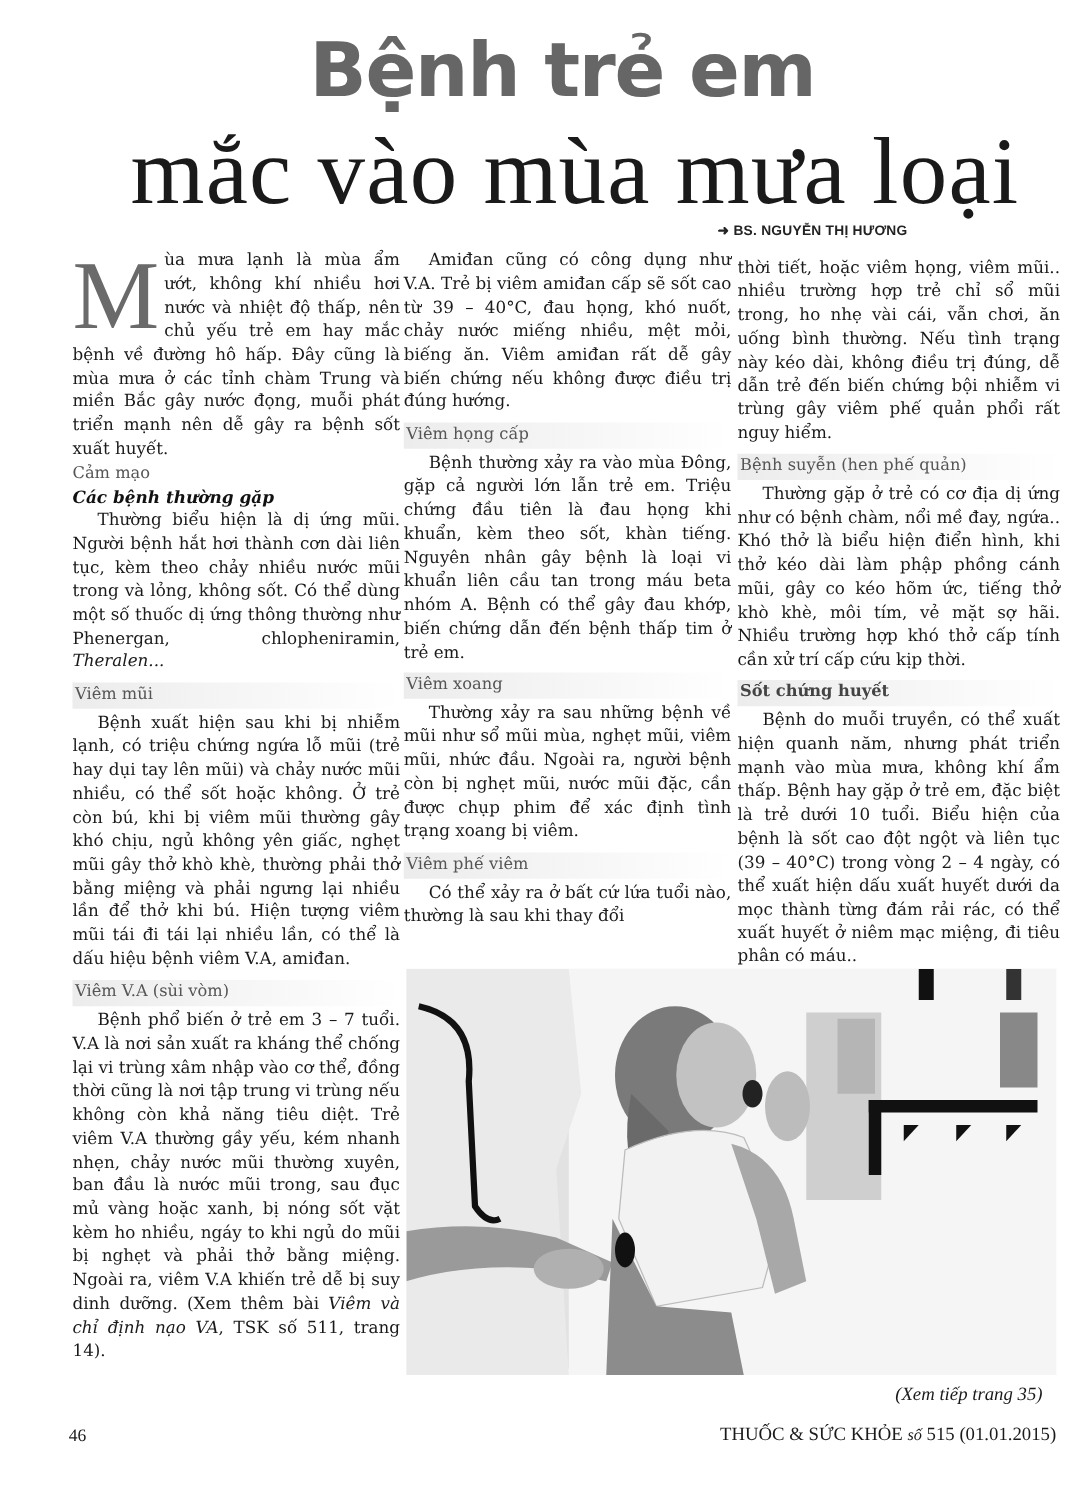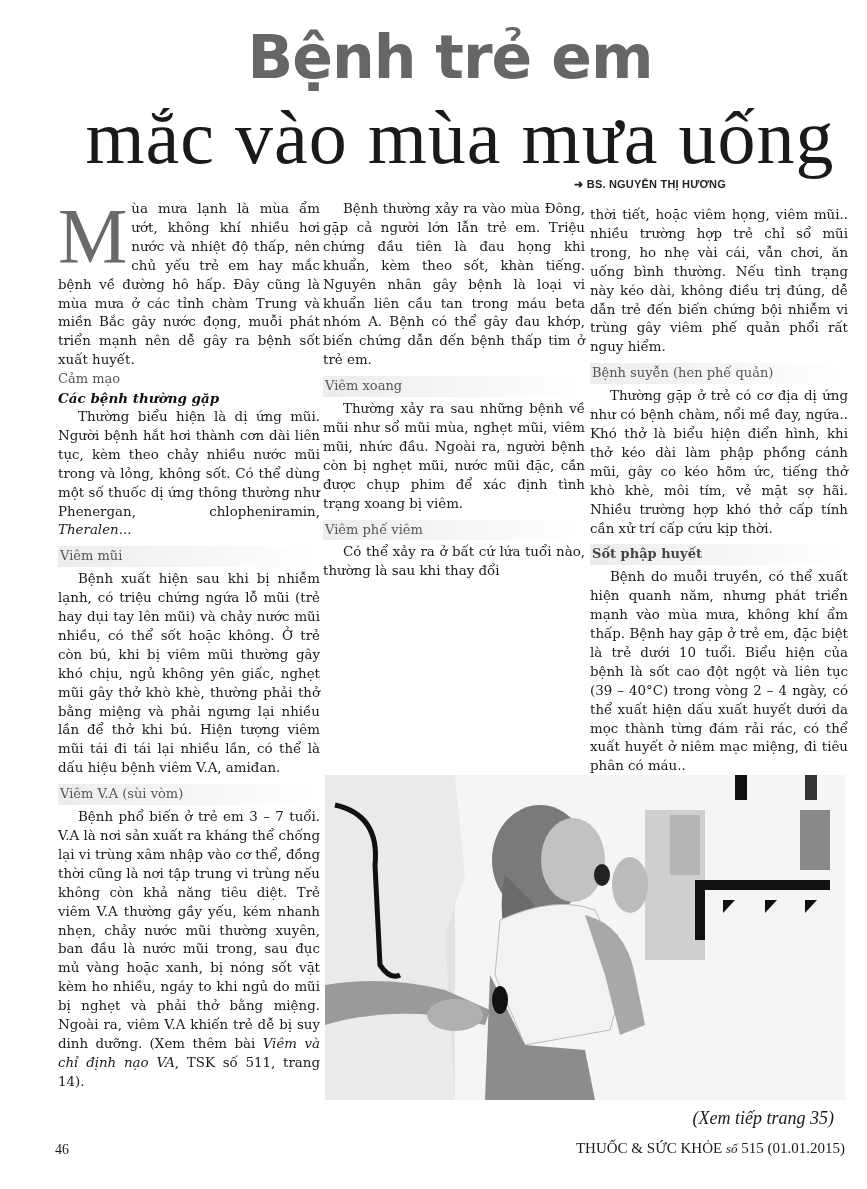--- a/index.html
+++ b/index.html
@@ -21,64 +21,66 @@
   .col2 { left:323px; width:262px; }
   .col3 { left:590px; width:258px; top:206px; }
   .drop { float:left; font-family:"Liberation Serif", serif; font-size:78px; line-height:60px;
       color:#6a6a6a; margin:6px 4px 0 0; height:58px; }
   .sec-head { font-family:"DejaVu Serif", serif; color:#555; font-size:13px; margin:6px 0 3px 0;
       background:linear-gradient(90deg,#ececec,#ffffff); padding:1px 2px; }
   .sec-bold { font-weight:bold; font-style:italic; color:#111; font-size:13.5px; margin:0; }
   .sec-plain { color:#555; font-size:13px; margin:0 0 4px 0; }
   .photo { position:absolute; left:325px; top:775px; width:520px; height:325px; overflow:hidden;
       background:#f4f4f4; }
-  .caption { position:absolute; right:33px; top:1108px; font-style:italic; font-size:18px;
+  .caption { position:absolute; right:33px; top:1108px; font-style:italic; font-size:15px;
       font-family:"Liberation Serif", serif; }
   .pagenum { position:absolute; left:55px; top:1142px; font-family:"Liberation Serif", serif; font-size:14px; }
   .footer { position:absolute; right:22px; top:1140px; font-family:"Liberation Serif", serif; font-size:15px; }
   .footer .small { font-size:13px;font-style:italic; }
 </style>
 </head>
 <body>
 
 <div class="title-block">
   <div class="title-main">Bệnh trẻ em</div>
-  <div class="title-sub">mắc vào mùa mưa uống</div>
+  <div class="title-sub">mắc vào mùa mưa loại</div>
   <div class="byline">
     <span>➜</span>
     <span>BS. NGUYỄN THỊ HƯƠNG</span>
   </div>
 </div>
 
 <div class="col col1">
   <p class="noindent">
     <span class="drop">M</span><span>ùa mưa lạnh là mùa ẩm ướt, không khí nhiều hơi nước và nhiệt độ thấp, nên chủ yếu trẻ em hay mắc bệnh về đường hô hấp. Đây cũng là mùa mưa ở các tỉnh chàm Trung và miền Bắc gây nước đọng, muỗi phát triển mạnh nên dễ gây ra bệnh sốt xuất huyết.</span>
   </p>
   <p class="noindent sec-plain">Cảm mạo</p>
   <p class="noindent sec-bold">Các bệnh thường gặp</p>
   <p><span>Thường biểu hiện là dị ứng mũi. Người bệnh hắt hơi thành cơn dài liên tục, kèm theo chảy nhiều nước mũi trong và lỏng, không sốt. Có thể dùng một số thuốc dị ứng thông thường như Phenergan, chlopheniramin, </span><i>Theralen...</i></p>
   <div class="sec-head">Viêm mũi</div>
   <p>Bệnh xuất hiện sau khi bị nhiễm lạnh, có triệu chứng ngứa lỗ mũi (trẻ hay dụi tay lên mũi) và chảy nước mũi nhiều, có thể sốt hoặc không. Ở trẻ còn bú, khi bị viêm mũi thường gây khó chịu, ngủ không yên giấc, nghẹt mũi gây thở khò khè, thường phải thở bằng miệng và phải ngưng lại nhiều lần để thở khi bú. Hiện tượng viêm mũi tái đi tái lại nhiều lần, có thể là dấu hiệu bệnh viêm V.A, amiđan.</p>
   <div class="sec-head">Viêm V.A (sùi vòm)</div>
   <p><span>Bệnh phổ biến ở trẻ em 3 – 7 tuổi. V.A là nơi sản xuất ra kháng thể chống lại vi trùng xâm nhập vào cơ thể, đồng thời cũng là nơi tập trung vi trùng nếu không còn khả năng tiêu diệt. Trẻ viêm V.A thường gầy yếu, kém nhanh nhẹn, chảy nước mũi thường xuyên, ban đầu là nước mũi trong, sau đục mủ vàng hoặc xanh, bị nóng sốt vặt kèm ho nhiều, ngáy to khi ngủ do mũi bị nghẹt và phải thở bằng miệng. Ngoài ra, viêm V.A khiến trẻ dễ bị suy dinh dưỡng. (Xem thêm bài </span><i>Viêm và chỉ định nạo VA</i><span>, TSK số 511, trang 14).</span></p>
 </div>
 
 <div class="col col2">
+  <p>Amiđan cũng có công dụng như V.A. Trẻ bị viêm amiđan cấp sẽ sốt cao từ 39 – 40°C, đau họng, khó nuốt, chảy nước miếng nhiều, mệt mỏi, biếng ăn. Viêm amiđan rất dễ gây biến chứng nếu không được điều trị đúng hướng.</p>
+  <div class="sec-head">Viêm họng cấp</div>
   <p>Bệnh thường xảy ra vào mùa Đông, gặp cả người lớn lẫn trẻ em. Triệu chứng đầu tiên là đau họng khi khuẩn, kèm theo sốt, khàn tiếng. Nguyên nhân gây bệnh là loại vi khuẩn liên cầu tan trong máu beta nhóm A. Bệnh có thể gây đau khớp, biến chứng dẫn đến bệnh thấp tim ở trẻ em.</p>
   <div class="sec-head">Viêm xoang</div>
   <p>Thường xảy ra sau những bệnh về mũi như sổ mũi mùa, nghẹt mũi, viêm mũi, nhức đầu. Ngoài ra, người bệnh còn bị nghẹt mũi, nước mũi đặc, cần được chụp phim để xác định tình trạng xoang bị viêm.</p>
   <div class="sec-head">Viêm phế viêm</div>
   <p>Có thể xảy ra ở bất cứ lứa tuổi nào, thường là sau khi thay đổi</p>
 </div>
 
 <div class="col col3">
   <p class="noindent">thời tiết, hoặc viêm họng, viêm mũi.. nhiều trường hợp trẻ chỉ sổ mũi trong, ho nhẹ vài cái, vẫn chơi, ăn uống bình thường. Nếu tình trạng này kéo dài, không điều trị đúng, dễ dẫn trẻ đến biến chứng bội nhiễm vi trùng gây viêm phế quản phổi rất nguy hiểm.</p>
   <div class="sec-head">Bệnh suyễn (hen phế quản)</div>
   <p>Thường gặp ở trẻ có cơ địa dị ứng như có bệnh chàm, nổi mề đay, ngứa.. Khó thở là biểu hiện điển hình, khi thở kéo dài làm phập phồng cánh mũi, gây co kéo hõm ức, tiếng thở khò khè, môi tím, vẻ mặt sợ hãi. Nhiều trường hợp khó thở cấp tính cần xử trí cấp cứu kịp thời.</p>
-  <div class="sec-head" style="font-weight:bold;color:#444">Sốt phập huyết</div>
+  <div class="sec-head" style="font-weight:bold;color:#444">Sốt chứng huyết</div>
   <p>Bệnh do muỗi truyền, có thể xuất hiện quanh năm, nhưng phát triển mạnh vào mùa mưa, không khí ẩm thấp. Bệnh hay gặp ở trẻ em, đặc biệt là trẻ dưới 10 tuổi. Biểu hiện của bệnh là sốt cao đột ngột và liên tục (39 – 40°C) trong vòng 2 – 4 ngày, có thể xuất hiện dấu xuất huyết dưới da mọc thành từng đám rải rác, có thể xuất huyết ở niêm mạc miệng, đi tiêu phân có máu..</p>
 </div>
 
 <div class="photo">
   <svg width="520" height="325" viewBox="0 0 520 325">
     <rect x="0" y="0" width="520" height="325" fill="#f5f5f5"></rect>
 
     <rect x="90" y="30" width="40" height="290" fill="#e2e2e2"></rect>
     <rect x="320" y="35" width="60" height="150" fill="#cfcfcf"></rect>
     <rect x="345" y="40" width="30" height="60" fill="#b5b5b5"></rect>

